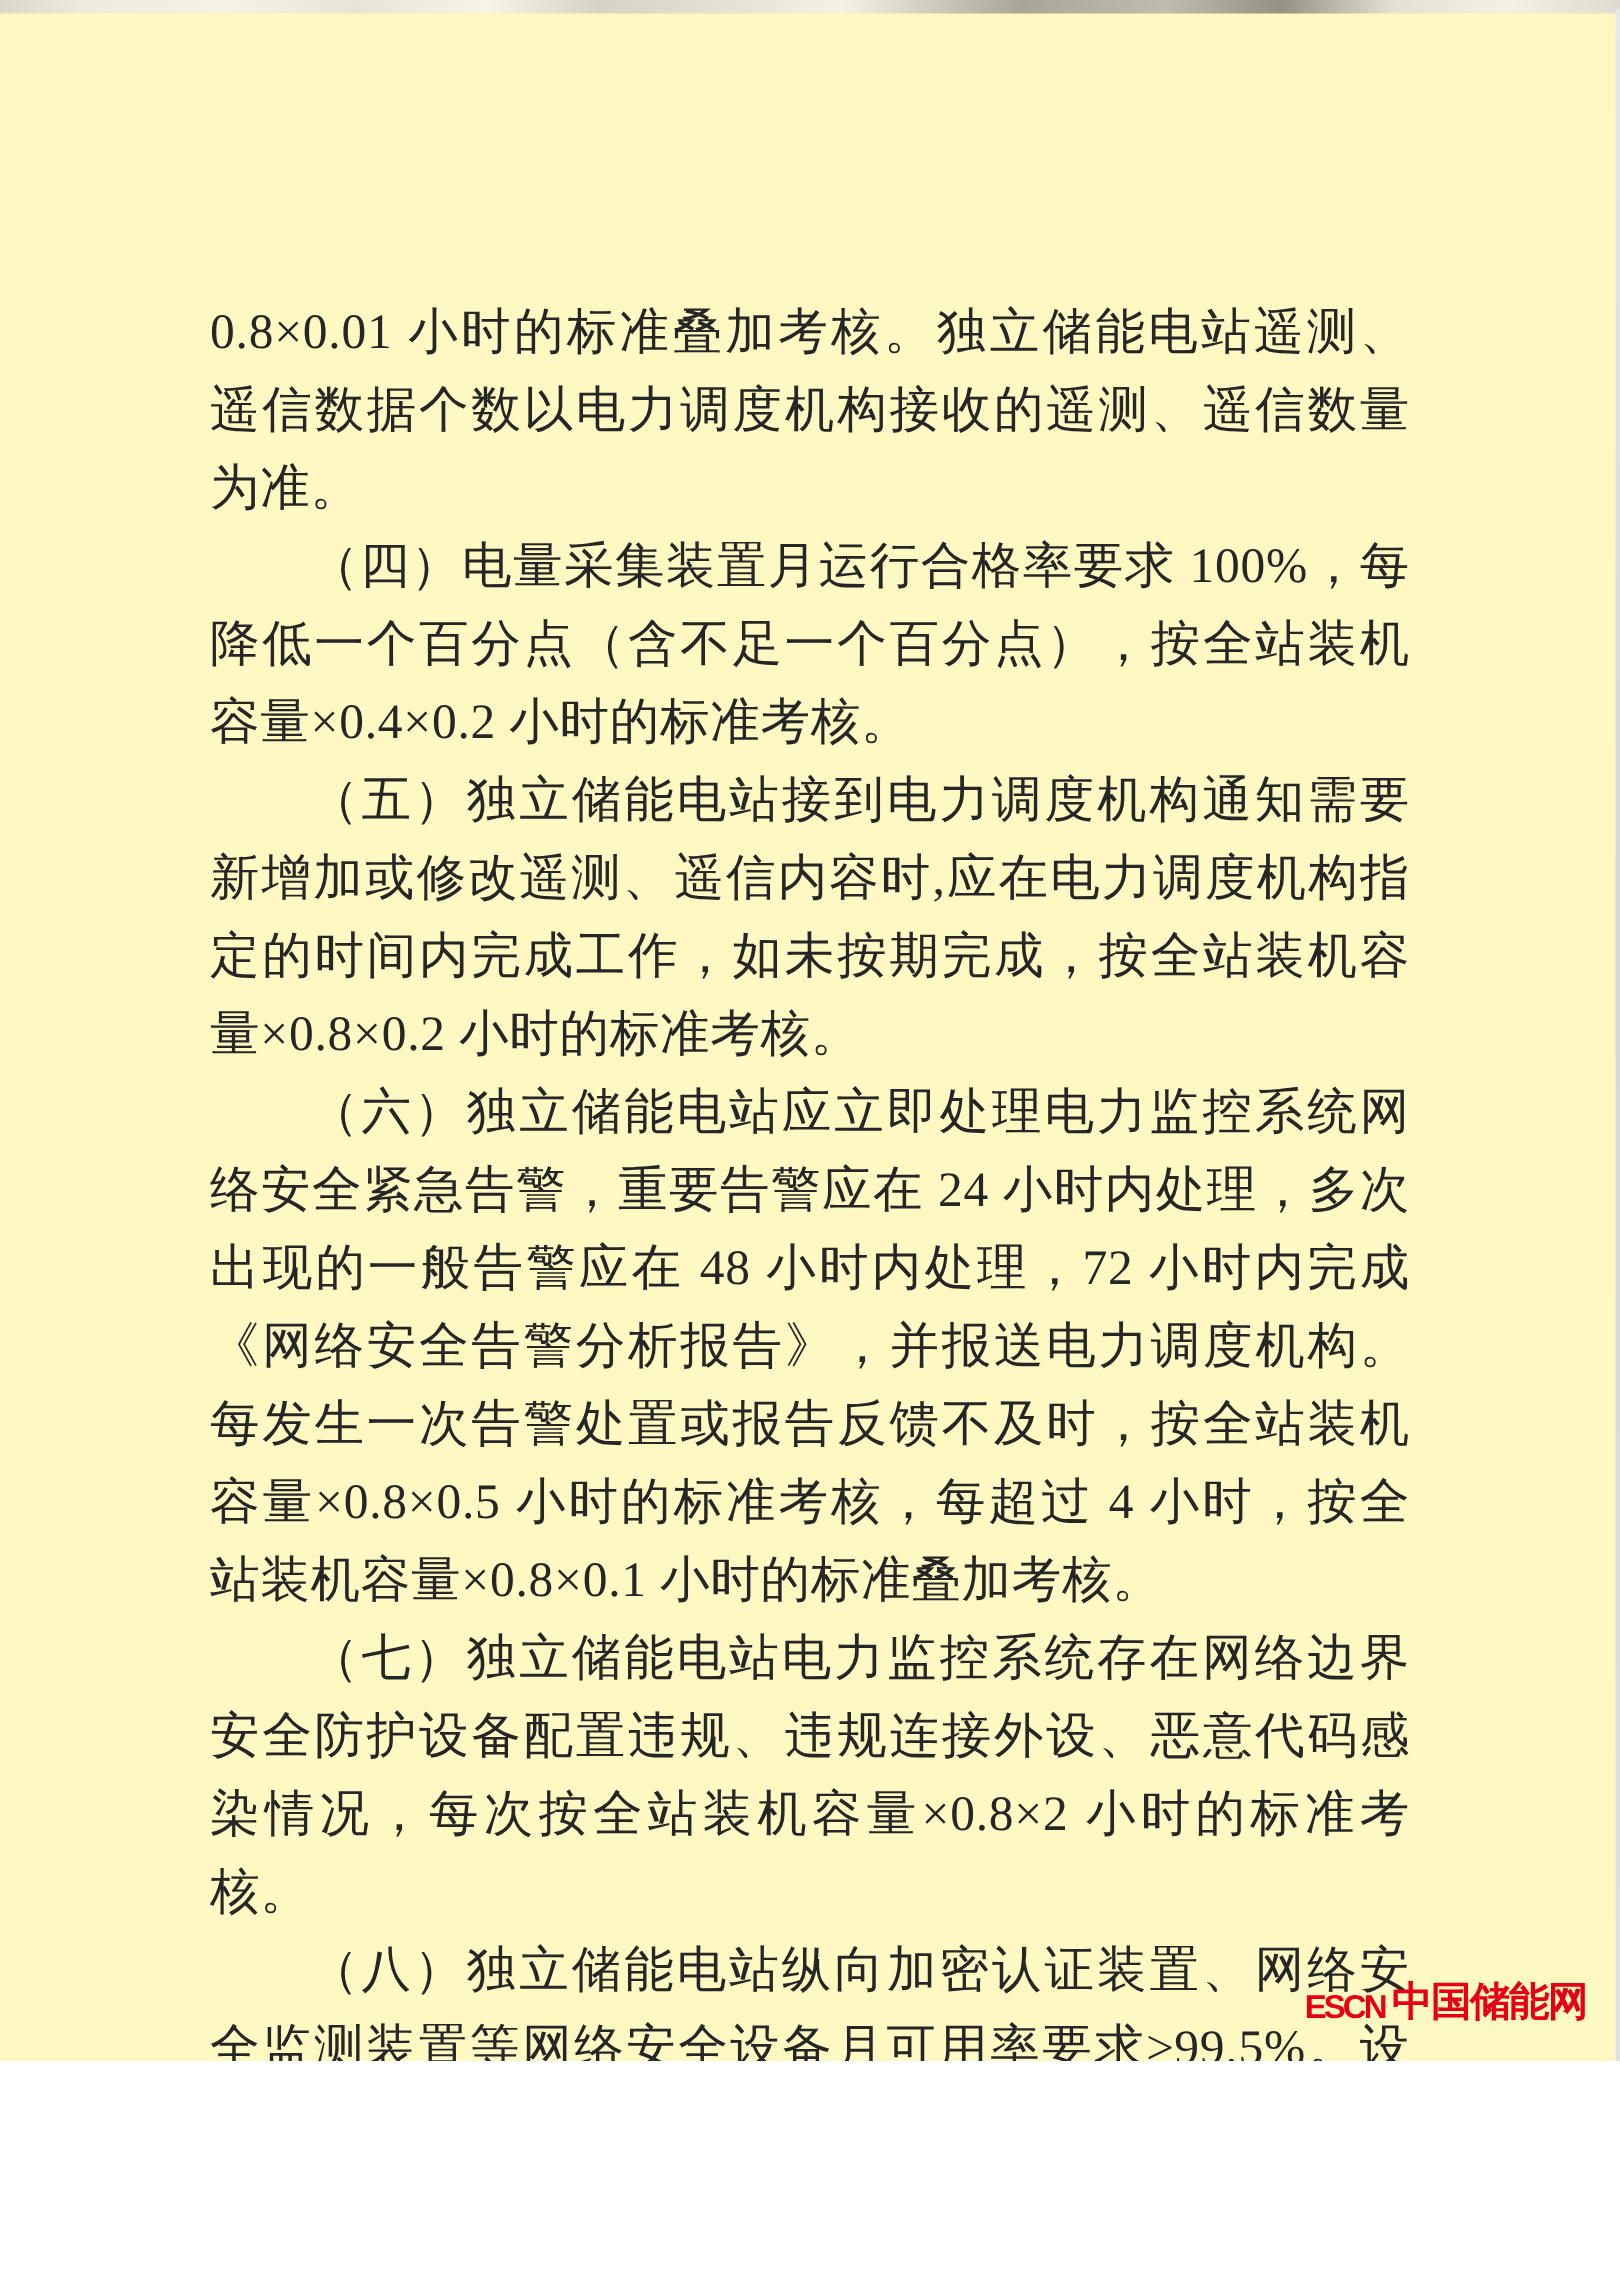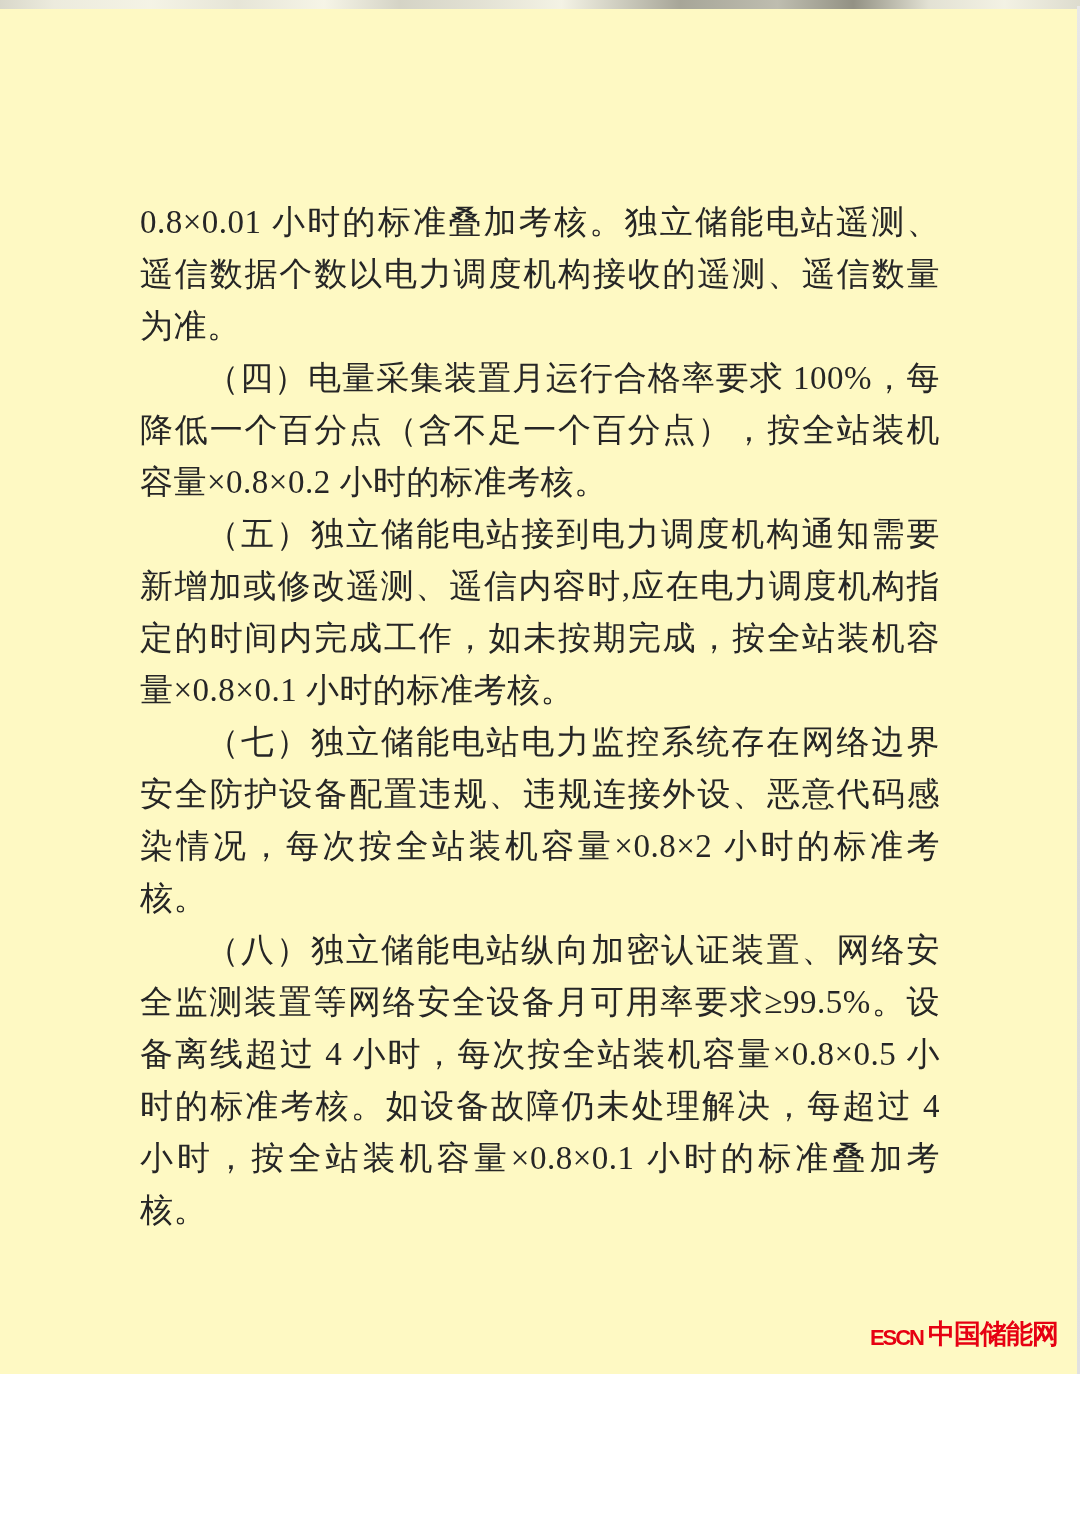--- a/index.html
+++ b/index.html
@@ -85,22 +85,23 @@
 </head>
 <body>
 
 <div class="page">
 
   <div class="scan-edge-top"></div>
   <div class="scan-edge-right"></div>
 
   <div class="text-block">
     <p class="para continuation">0.8×0.01 小时的标准叠加考核。独立储能电站遥测、遥信数据个数以电力调度机构接收的遥测、遥信数量为准。</p>
-    <p class="para">（四）电量采集装置月运行合格率要求 100%，每降低一个百分点（含不足一个百分点），按全站装机容量×0.8×0.2 小时的标准考核。</p>
-    <p class="para">（五）独立储能电站接到电力调度机构通知需要新增加或修改遥测、遥信内容时,应在电力调度机构指定的时间内完成工作，如未按期完成，按全站装机容量×0.8×0.1 小时的标准考核。</p>
+    <p class="para">（四）电量采集装置月运行合格率要求 100%，每降低一个百分点（含不足一个百分点），按全站装机容量×0.4×0.2 小时的标准考核。</p>
+    <p class="para">（五）独立储能电站接到电力调度机构通知需要新增加或修改遥测、遥信内容时,应在电力调度机构指定的时间内完成工作，如未按期完成，按全站装机容量×0.8×0.2 小时的标准考核。</p>
+    <p class="para">（六）独立储能电站应立即处理电力监控系统网络安全紧急告警，重要告警应在 24 小时内处理，多次出现的一般告警应在 48 小时内处理，72 小时内完成《网络安全告警分析报告》，并报送电力调度机构。每发生一次告警处置或报告反馈不及时，按全站装机容量×0.8×0.5 小时的标准考核，每超过 4 小时，按全站装机容量×0.8×0.1 小时的标准叠加考核。</p>
     <p class="para">（七）独立储能电站电力监控系统存在网络边界安全防护设备配置违规、违规连接外设、恶意代码感染情况，每次按全站装机容量×0.8×2 小时的标准考核。</p>
     <p class="para">（八）独立储能电站纵向加密认证装置、网络安全监测装置等网络安全设备月可用率要求≥99.5%。设备离线超过 4 小时，每次按全站装机容量×0.8×0.5 小时的标准考核。如设备故障仍未处理解决，每超过 4 小时，按全站装机容量×0.8×0.1 小时的标准叠加考核。</p>
   </div>
 
   <div class="page-number">19</div>
 
   <div class="watermark">
     <span class="escn-latin">ESCN</span><span class="escn-cn">中国储能网</span>
   </div>
 

